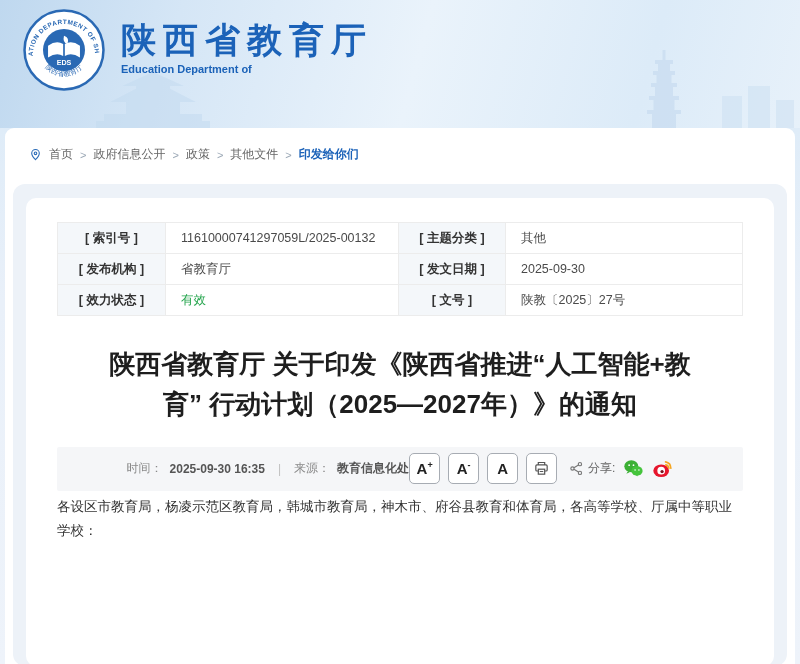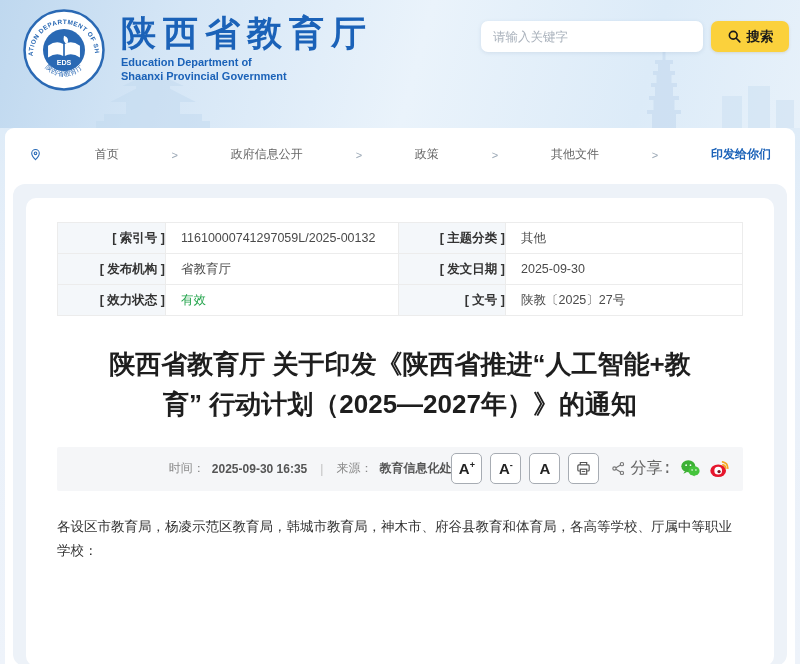--- a/index.html
+++ b/index.html
@@ -18,51 +18,51 @@
   .site-sub { color:#1b62b8; font-weight:bold; font-size:11px; line-height:1.25; margin-top:3px; }
   .search-area { position:absolute; right:11px; top:21px; display:flex; gap:8px; z-index:2; }
   .search-input { width:222px; height:31px; border:none; border-radius:7px; padding:0 12px;
     font-size:12.5px; color:#333; background:#fff; box-shadow:0 1px 4px rgba(60,90,130,.12); outline:none; }
   .search-input::placeholder { color:#aab2bc; }
   .search-btn { width:78px; height:31px; border:none; border-radius:7px; background:#fbd13c;
     font-size:13.5px; font-weight:bold; color:#1a1a1a; display:flex; align-items:center;
     justify-content:center; gap:5px; cursor:pointer; box-shadow:0 1px 3px rgba(120,90,0,.15); }
   
   .main { margin:0 5px; background:#fff; border-radius:9px 9px 0 0; min-height:536px; position:relative; }
-  .breadcrumb { display:flex; align-items:center; gap:7px; padding:18px 24px 13px; font-size:12px; color:#666;justify-content:space-between; }
+  .breadcrumb { display:flex; align-items:center; gap:7px; padding:18px 24px 13px; font-size:12px; color:#666; }
   .crumb { color:#666; cursor:pointer; }
   .crumb-sep { color:#9aa7b5; font-size:11px; }
   .crumb-last { color:#1b62b8; font-weight:bold; }
   .outer-card { margin:8px 8px 0; background:#edf2f8; border-radius:12px; padding:14px 13px 0; min-height:482px; }
   .inner-card { background:#fff; border-radius:10px; padding:24px 31px 50px; min-height:468px; }
   
   table.doc-table { width:100%; border-collapse:collapse; font-size:12.5px; table-layout:fixed; }
   .doc-table td { border:1px solid #ececec; height:31px; }
-  .doc-table td.lbl { background:#f4f7fa; font-weight:bold; color:#333; text-align:right; }
+  .doc-table td.lbl { background:#f4f7fa; font-weight:bold; color:#333; text-align:center; }
   .doc-table td.val { padding:0 15px; color:#4a4a4a; background:#fff; }
   .status-valid { color:#26a54e !important; }
   
   .doc-title { max-width:600px; margin:28px auto 22px; text-align:center; font-size:26px;
     font-weight:bold; color:#1e1e1e; line-height:1.55; }
   
   .meta-strip { background:#f5f6f8; height:44px; display:flex; align-items:center;
-    justify-content:flex-end; padding:0 13px; border-radius:2px; }
+    justify-content:center; padding:0 13px; border-radius:2px; }
   .meta-left { display:flex; align-items:center; gap:7px; font-size:12px; color:#8a8a8a; }
   .meta-left .mval { color:#555;font-weight:bold; }
   .meta-div { color:#c0c0c0; padding:0 6px; }
   .meta-right { display:flex; align-items:center; gap:8px; }
   .btn-sq { width:31px; height:31px; background:#fff; border:1px solid #a7acb3; border-radius:5px;
     display:flex; align-items:center; justify-content:center; font-size:15px; font-weight:bold;
     color:#222; cursor:pointer; padding:0; }
   .btn-sq sup { font-size:9px; font-weight:bold; margin-top:-7px; }
   .share-wrap { display:flex; align-items:center; gap:4px; margin-left:4px; }
-  .share-label { font-size:16px; color:#666;font-family:Liberation Mono, monospace; }
+  .share-label { font-size:12px; color:#666; }
   .sns { cursor:pointer; display:flex; }
   
-  .article { margin-top:24px; font-family:"Liberation Serif","DejaVu Serif",serif;
+  .article { margin-top:4px; font-family:"Liberation Serif","DejaVu Serif",serif;
     font-size:13.5px; color:#333; line-height:1.8; }
   .article p { margin-bottom:11px; }
   .p-indent { text-indent:2em; }
 </style>
 </head>
 <body>
 
 <div class="header">
 
   <svg class="wm" style="left:88px;bottom:-2px;opacity:.55;" width="130" height="62" viewBox="0 0 130 62">
@@ -117,35 +117,24 @@
       <circle cx="50" cy="50" r="25" fill="#2a69b4"></circle>
       <path d="M31 45 q10 -7 18 -2 v14 q-8 -5 -18 2 z" fill="#ffffff"></path>
       <path d="M69 45 q-10 -7 -18 -2 v14 q8 -5 18 2 z" fill="#ffffff"></path>
       <path d="M50 33 q7 2 4 10 q-6 -2 -4 -10 z" fill="#ffffff"></path>
       <text x="50" y="68" text-anchor="middle" font-size="8.5" font-weight="bold" fill="#ffffff">EDS</text>
     </svg>
     <div>
       <div class="site-title">陕西省教育厅</div>
       <div class="site-sub">
         <div>Education Department of</div>
-        <div>Shaanxi Provincial Government</div>
       </div>
     </div>
   </div>
 
-  <div class="search-area">
-    <input class="search-input" type="text" placeholder="请输入关键字" style="">
-    <button class="search-btn">
-      <svg width="15" height="15" viewBox="0 0 24 24">
-        <circle cx="10" cy="10" r="6.2" fill="none" stroke="#1a1a1a" stroke-width="2.6"></circle>
-        <line x1="14.8" y1="14.8" x2="20.5" y2="20.5" stroke="#1a1a1a" stroke-width="2.6" stroke-linecap="round"></line>
-      </svg>
-      <span>搜索</span>
-    </button>
-  </div>
 </div>
 
 <div class="main">
 
   <div class="breadcrumb">
     <svg width="13" height="13" viewBox="0 0 24 24">
       <path d="M12 21.5 C12 21.5 5 15 5 9.8 a7 7 0 1 1 14 0 C19 15 12 21.5 12 21.5 z" fill="none" stroke="#2b6cb8" stroke-width="2"></path>
       <circle cx="12" cy="9.8" r="2.4" fill="none" stroke="#2b6cb8" stroke-width="2"></circle>
     </svg>
     <span class="crumb">首页</span>

